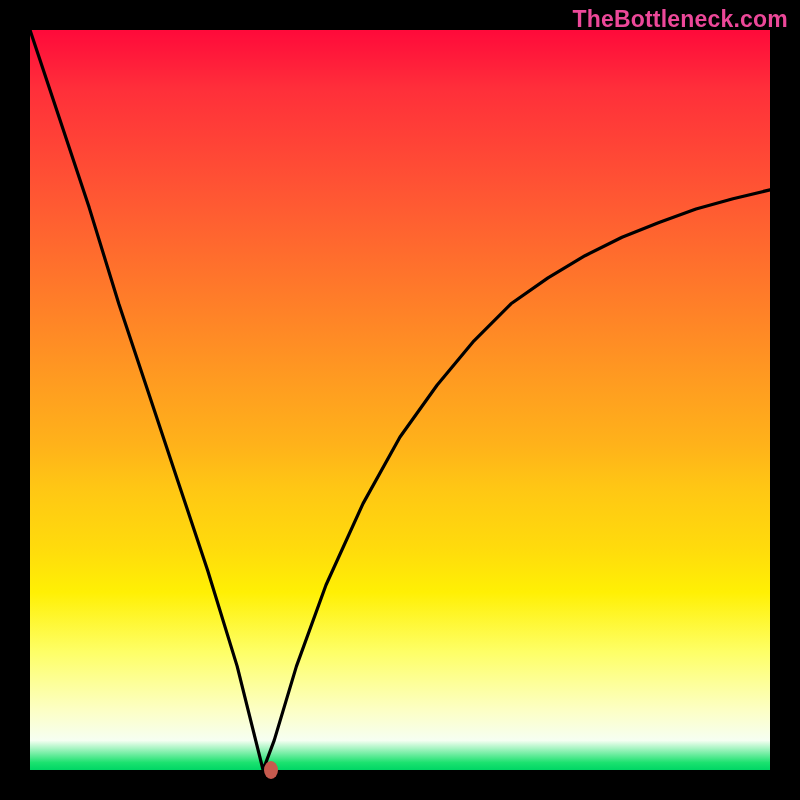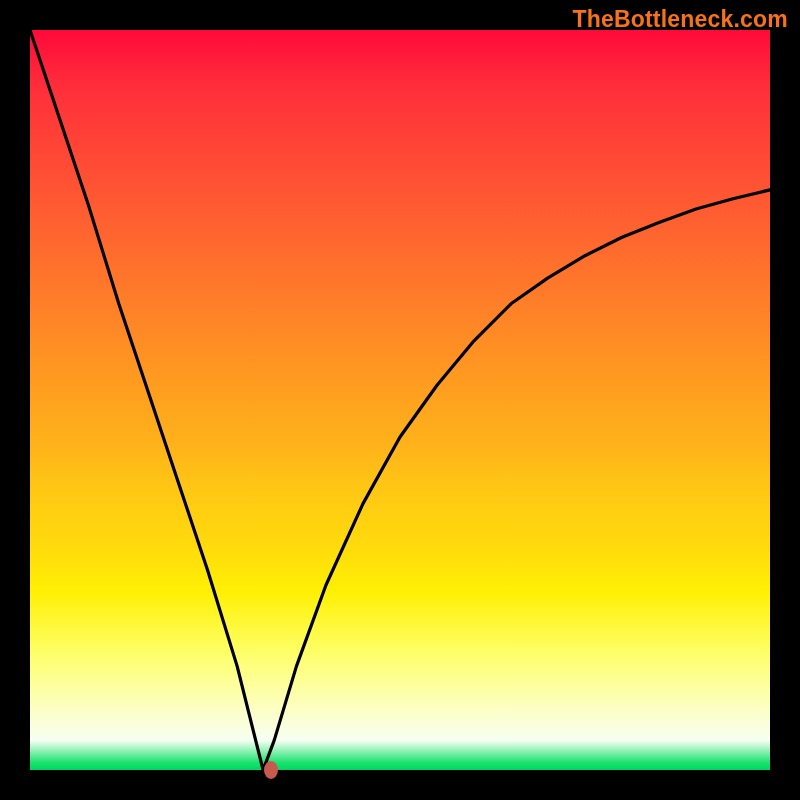--- a/index.html
+++ b/index.html
@@ -34,21 +34,21 @@
       #1BE26F 99%,
       #00d665 100%);
   }
   .watermark {
     position: absolute;
     top: 6px;
     right: 12px;
     font-family: Arial, Helvetica, sans-serif;
     font-size: 23px;
     font-weight: 600;
-    color: #f97316;
+    color: #ec4899;
     letter-spacing: 0.2px;
   }
   .curve-svg {
     position: absolute;
     left: 30px;
     top: 30px;
     width: 740px;
     height: 740px;
     overflow: visible;
   }

